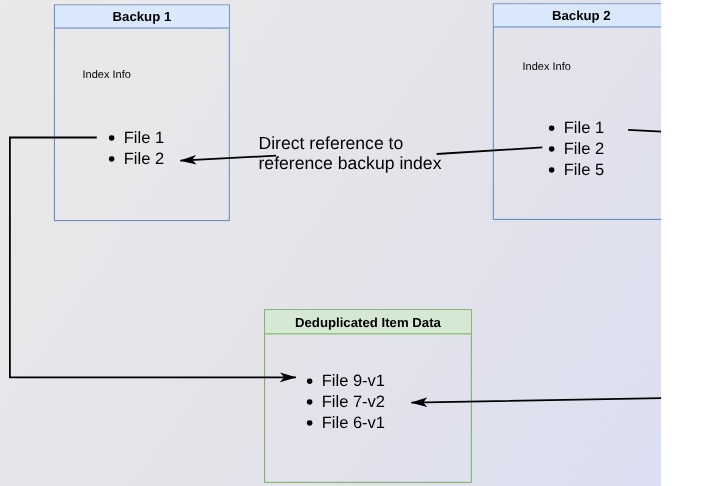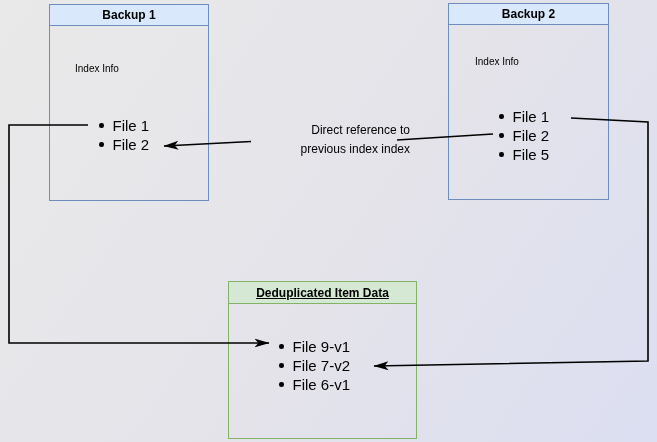--- a/index.html
+++ b/index.html
@@ -4,40 +4,41 @@
 <style>
   :root{
     --bg-start:#eae9e9; --bg-end:#dcdff2;
     --blue-fill:#dae8fc; --blue-stroke:#6c8ebf;
     --green-fill:#d5e8d4; --green-stroke:#82b366;
     --line:#000000; --text:#000000;
   }
   html,body{margin:0;padding:0;}
   body{font-family:"Liberation Sans", sans-serif; background:#fff;}
   .stage{
-    position:relative; width:657px; height:442px; overflow:hidden;
+    position:relative; width:553px; height:442px; overflow:hidden;
     background:linear-gradient(125deg, var(--bg-start,#eae9e9) 0%, #e4e3ea 55%, var(--bg-end,#dcdff2) 100%);
     color:var(--text,#000);
+    padding-left:48px;
   }
   .box{position:absolute; box-sizing:border-box; background:transparent;}
   .box.blue{border:1.5px solid var(--blue-stroke,#6c8ebf);}
   .box.green{border:1.5px solid var(--green-stroke,#82b366);}
   .box-header{
     box-sizing:border-box; width:100%; text-align:center; font-weight:bold; font-size:12px;
     display:flex; align-items:center; justify-content:center;
   }
   .blue .box-header{height:21px; background:var(--blue-fill,#dae8fc); border-bottom:1.5px solid var(--blue-stroke,#6c8ebf);}
   .green .box-header{height:22px; background:var(--green-fill,#d5e8d4); border-bottom:1.5px solid var(--green-stroke,#82b366);}
   .subtitle{position:absolute; font-size:10px; line-height:16px; white-space:nowrap;}
   .file-list{position:absolute;}
   .file-item{display:flex; align-items:center; height:19px; font-size:15px; white-space:nowrap;}
   .dot{width:4.5px; height:4.5px; border-radius:50%; background:var(--text,#000); margin-right:9px; flex:0 0 auto;}
   .edge-label{
     position:absolute; left:235px; top:121px; width:175px;
-    text-align:right; font-size:12px; line-height:19px; white-space:nowrap;
+    text-align:left; font-size:16px; line-height:19px; white-space:nowrap;
   }
   svg.arrows{position:absolute; left:0; top:0; pointer-events:none; z-index:5;}
   svg.arrows path.conn{fill:none; stroke:var(--line,#000); stroke-width:1.6px; stroke-linejoin:miter;}
   svg.arrows .head{fill:var(--line,#000); stroke:none;}
 </style>
 </head>
 <body>
 
 <div class="stage">
 
@@ -72,21 +73,21 @@
     <div class="file-item">
       <span class="dot"></span>
       <span>File 2</span>
     </div>
     <div class="file-item">
       <span class="dot"></span>
       <span>File 5</span>
     </div>
   </div>
 
-  <div class="box green" style="left:228px; top:281px; width:189px; height:158px;text-decoration:underline;">
+  <div class="box green" style="left:240px; top:281px; width:189px; height:158px;">
     <div class="box-header">
       <span>Deduplicated Item Data</span>
     </div>
   </div>
   <div class="file-list" style="left:279px; top:337px;">
     <div class="file-item">
       <span class="dot"></span>
       <span>File 9-v1</span>
     </div>
     <div class="file-item">
@@ -94,21 +95,21 @@
       <span>File 7-v2</span>
     </div>
     <div class="file-item">
       <span class="dot"></span>
       <span>File 6-v1</span>
     </div>
   </div>
 
   <div class="edge-label">
     <div>Direct reference to</div>
-    <div>previous index index</div>
+    <div>reference backup index</div>
   </div>
 
   <svg class="arrows" width="657" height="442" viewBox="0 0 657 442">
     <defs>
       <marker id="arrowhead" viewBox="0 0 15 10" refX="14.5" refY="5" markerWidth="15" markerHeight="10" orient="auto" markerUnits="userSpaceOnUse">
         <path class="head" d="M0,0.6 L15,5 L0,9.4 L3.8,5 Z"></path>
       </marker>
     </defs>
     <path class="conn" marker-end="url(#arrowhead)" d="M88,125 L9,125 L9,343 L269,343"></path>
     <path class="conn" marker-end="url(#arrowhead)" d="M571,118 L648,122 L648,361 L374,366"></path>

